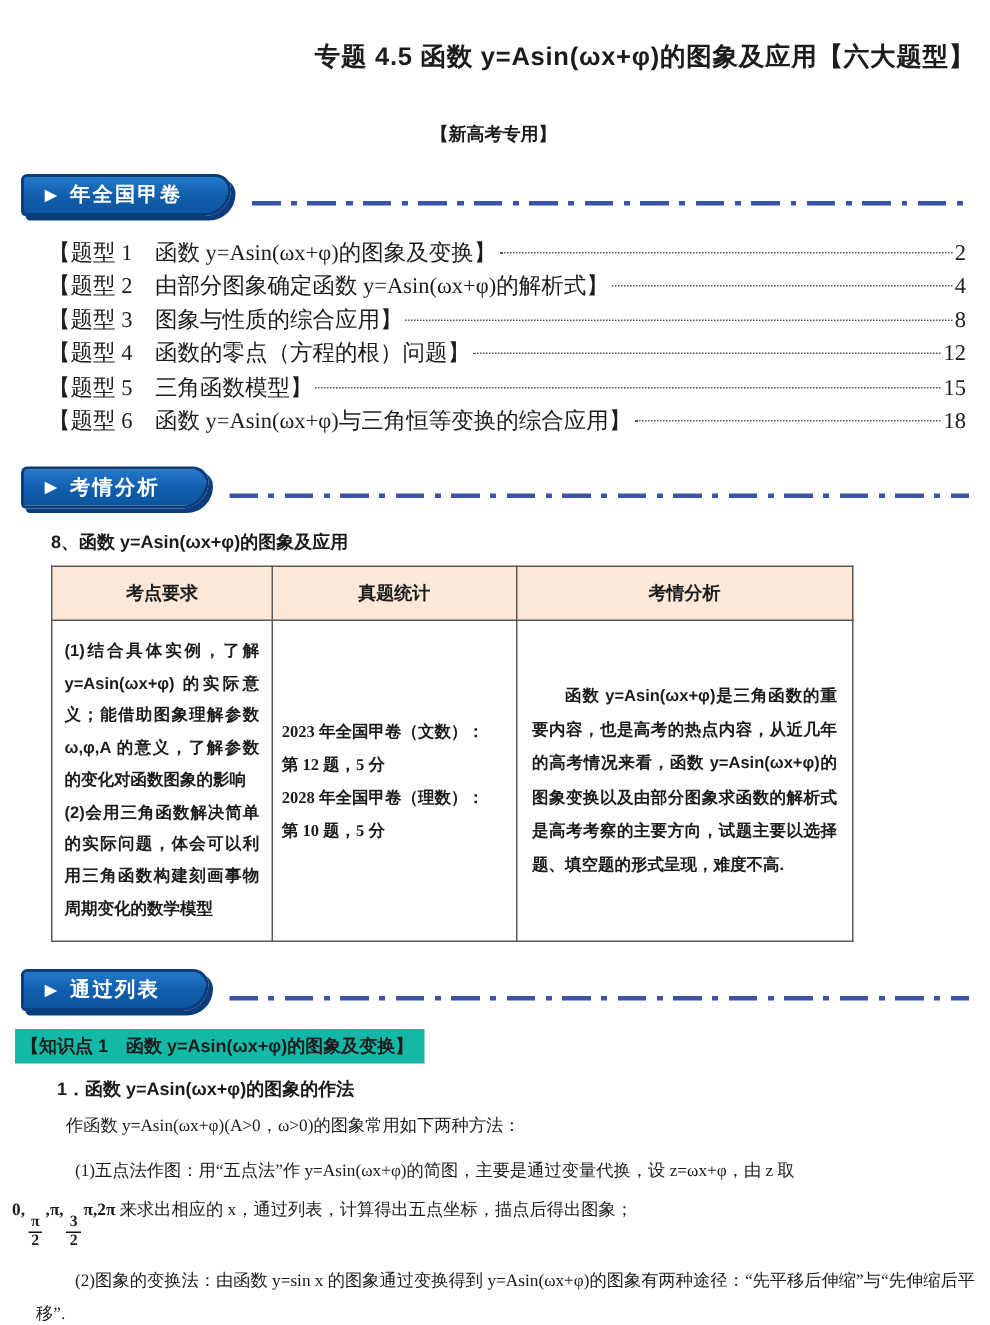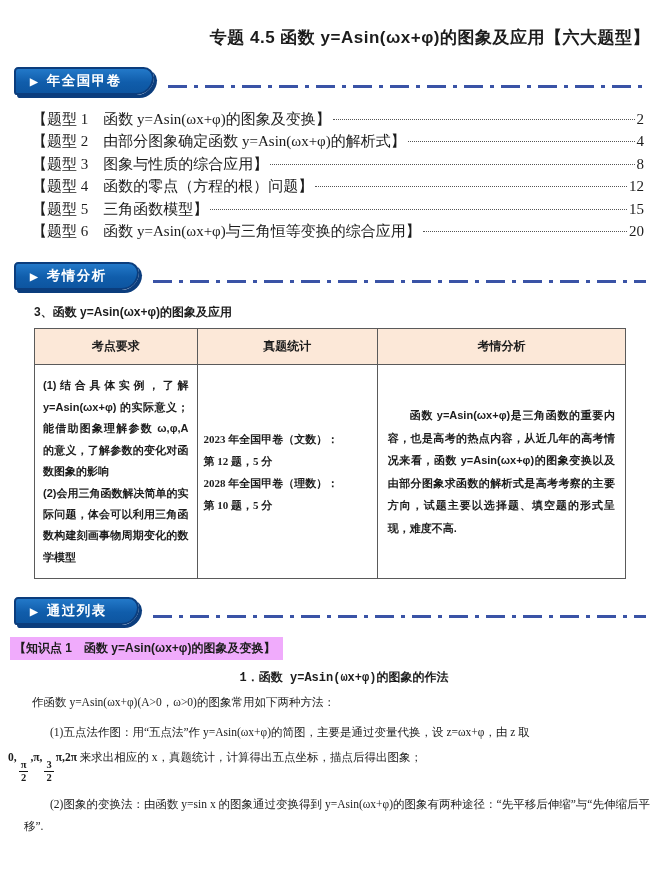--- a/index.html
+++ b/index.html
@@ -67,54 +67,53 @@
   .toc-dots { flex: 1; margin: 0 2px; border-bottom: 1.6px dotted #555; transform: translateY(-4px); }
 
   
   .exam-title {
     font-family: "Liberation Sans", sans-serif;
     font-weight: bold;
     font-size: 12px;
     margin: 14px 0 7px 26px;
   }
   table.exam {
-    width: 592px;
+    width: 535px;
     margin-left: 26px;
     border-collapse: collapse;
   }
   table.exam th, table.exam td { border: 1.5px solid #5a5a5a; }
   table.exam th {
     background: #fce8d8;
     font-family: "Liberation Sans", sans-serif;
     font-weight: bold;
     font-size: 12px;
     padding: 9px 4px;
   }
   table.exam td { vertical-align: middle; font-weight: bold; font-size: 11px; }
   td.c-req   { width: 27.5%; padding: 10px 8px; font-family: "Liberation Sans", sans-serif; line-height: 1.95; text-align: justify; }
   td.c-stat  { width: 30.5%; padding: 10px 6px; line-height: 2.0; font-size: 11.5px; }
   td.c-ana   { width: 42%;  padding: 10px 10px; font-family: "Liberation Sans", sans-serif; line-height: 2.05; text-align: justify; }
   td.c-ana p { text-indent: 2em; }
 
   
   .kp-header {
     display: inline-block;
-    background: #f0abfc;
+    background: #14b8a6;
     font-family: "Liberation Sans", sans-serif;
     font-weight: bold;
     font-size: 12px;
     padding: 3px 8px 3px 4px;
     margin: 12px 0 0 2px;
   }
   .m-title {
-    font-family: Liberation Mono, monospace;
+    font-family: Liberation Sans, sans-serif;
     font-weight: bold;
     font-size: 12px;
     margin: 9px 0 0 30px;
-    text-align: center;
   }
   .kb-para {
     font-size: 11.5px;
     line-height: 1.9;
     margin-top: 8px;
     text-align: justify;
   }
   .indent1 { margin-left: 16px; text-indent: 26px; }
   .noindent { margin-left: 2px; }
   .value-line { margin-top: 6px; font-size: 11.5px; }
@@ -130,20 +129,21 @@
     margin: 0 2px;
   }
   .frac .fn { border-bottom: 1.3px solid #111; padding: 0 2px; }
 </style>
 </head>
 <body>
 
 <div class="page">
 
   <div class="doc-title">专题 4.5 函数 y=Asin(ωx+φ)的图象及应用【六大题型】</div>
+  <div class="doc-subtitle">【新高考专用】</div>
 
   <div class="banner-row">
     <div class="banner">
       <span class="tri">▶</span>
       <span>年全国甲卷</span>
     </div>
     <div class="dashline"></div>
   </div>
 
   <div class="toc">
@@ -168,33 +168,33 @@
       <span class="toc-page">12</span>
     </div>
     <div class="toc-row">
       <span class="toc-label">【题型 5　三角函数模型】</span>
       <span class="toc-dots"></span>
       <span class="toc-page">15</span>
     </div>
     <div class="toc-row">
       <span class="toc-label">【题型 6　函数 y=Asin(ωx+φ)与三角恒等变换的综合应用】</span>
       <span class="toc-dots"></span>
-      <span class="toc-page">20</span>
+      <span class="toc-page">18</span>
     </div>
   </div>
 
   <div class="banner-row">
     <div class="banner">
       <span class="tri">▶</span>
       <span>考情分析</span>
     </div>
     <div class="dashline"></div>
   </div>
 
-  <div class="exam-title">3、函数 y=Asin(ωx+φ)的图象及应用</div>
+  <div class="exam-title">8、函数 y=Asin(ωx+φ)的图象及应用</div>
 
   <table class="exam">
     <tbody>
         <tr>
       <th>考点要求</th>
       <th>真题统计</th>
       <th>考情分析</th>
     </tr>
     <tr>
       <td class="c-req">
@@ -221,29 +221,29 @@
     </div>
     <div class="dashline"></div>
   </div>
 
   <div>
     <span class="kp-header">【知识点 1　函数 y=Asin(ωx+φ)的图象及变换】</span>
   </div>
 
   <div class="m-title">1．函数 y=Asin(ωx+φ)的图象的作法</div>
 
-  <p class="kb-para noindent" style="margin-left:24px; margin-top:6px;">作函数 y=Asin(ωx+φ)(A&gt;0，ω&gt;0)的图象常用如下两种方法：</p>
+  <p class="kb-para noindent" style="margin-left:36px; margin-top:6px;">作函数 y=Asin(ωx+φ)(A&gt;0，ω&gt;0)的图象常用如下两种方法：</p>
 
   <p class="kb-para indent1">(1)五点法作图：用“五点法”作 y=Asin(ωx+φ)的简图，主要是通过变量代换，设 z=ωx+φ，由 z 取</p>
 
   <div class="value-line">
     <span class="vm">0,</span><span class="frac">
         <span class="fn">π</span>
         <span class="fd">2</span>
       </span><span class="vm">,π,</span><span class="frac">
         <span class="fn">3</span>
         <span class="fd">2</span>
-      </span><span class="vm">π,2π</span><span> 来求出相应的 x，真题统计，计算得出五点坐标，描点后得出图象；</span>
+      </span><span class="vm">π,2π</span><span> 来求出相应的 x，通过列表，计算得出五点坐标，描点后得出图象；</span>
   </div>
 
   <p class="kb-para indent1" style="margin-top:10px;">(2)图象的变换法：由函数 y=sin x 的图象通过变换得到 y=Asin(ωx+φ)的图象有两种途径：“先平移后伸缩”与“先伸缩后平移”.</p>
 
 </div>
 
 </body></html>

